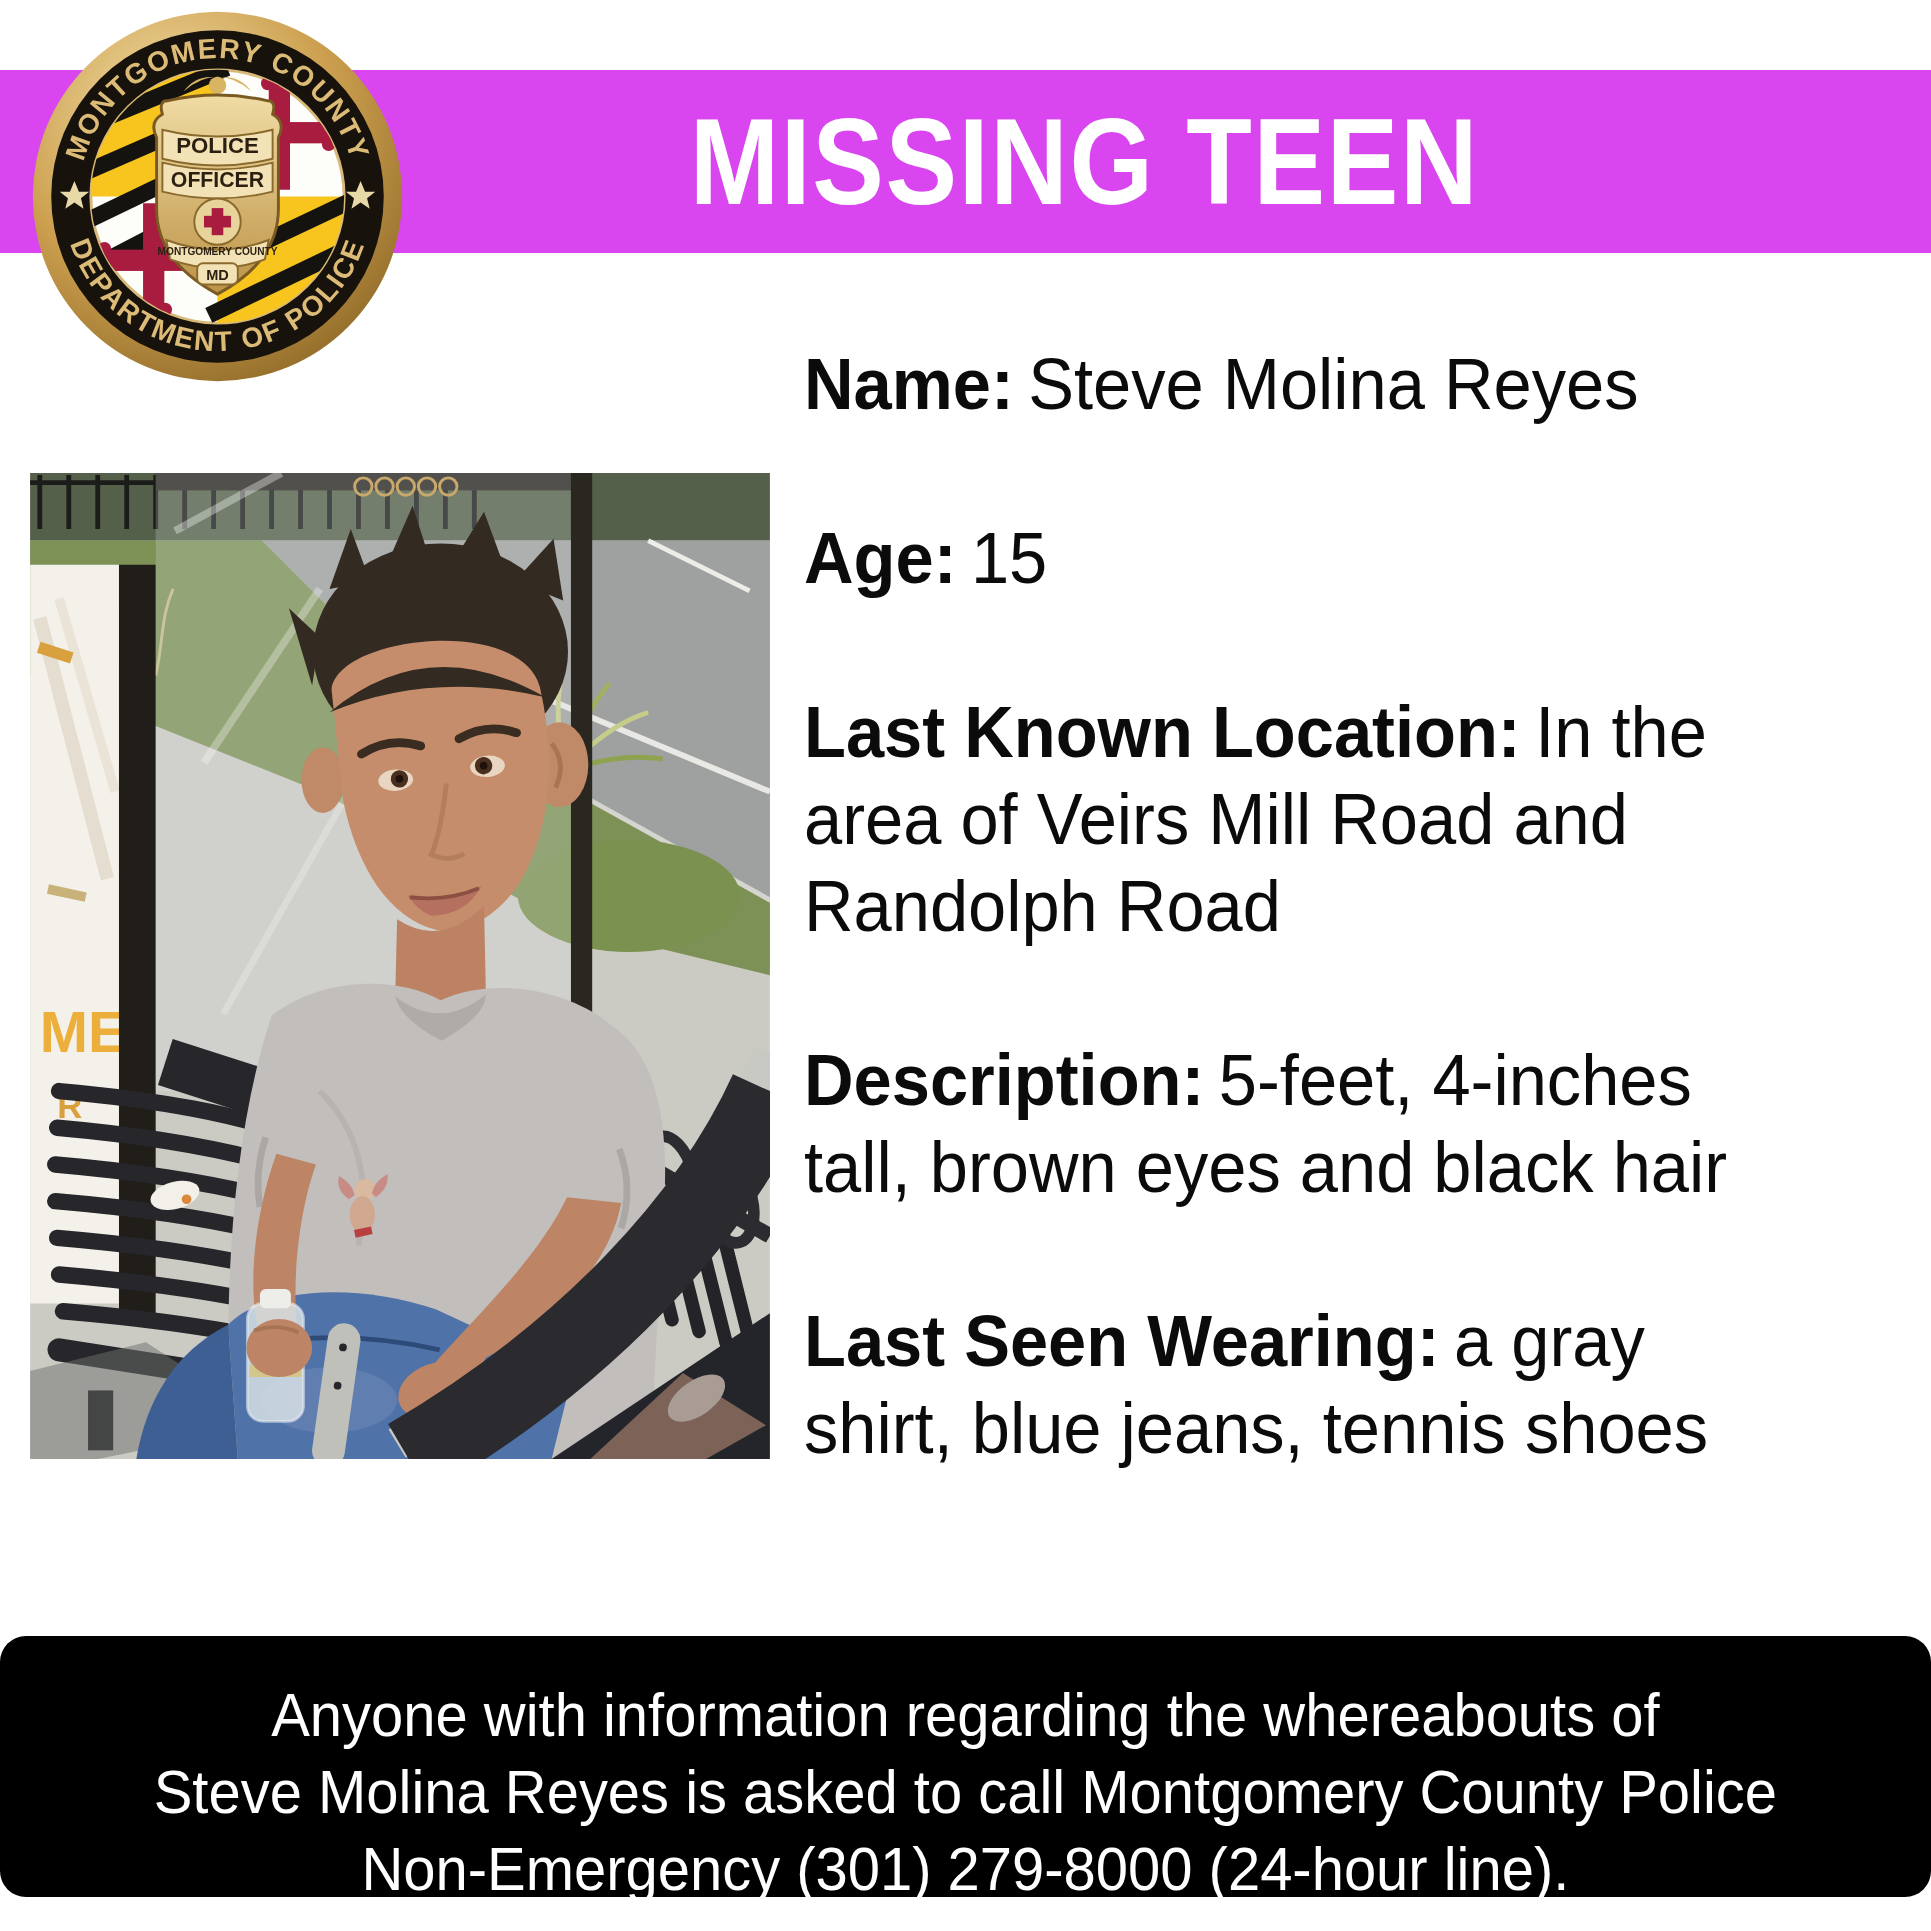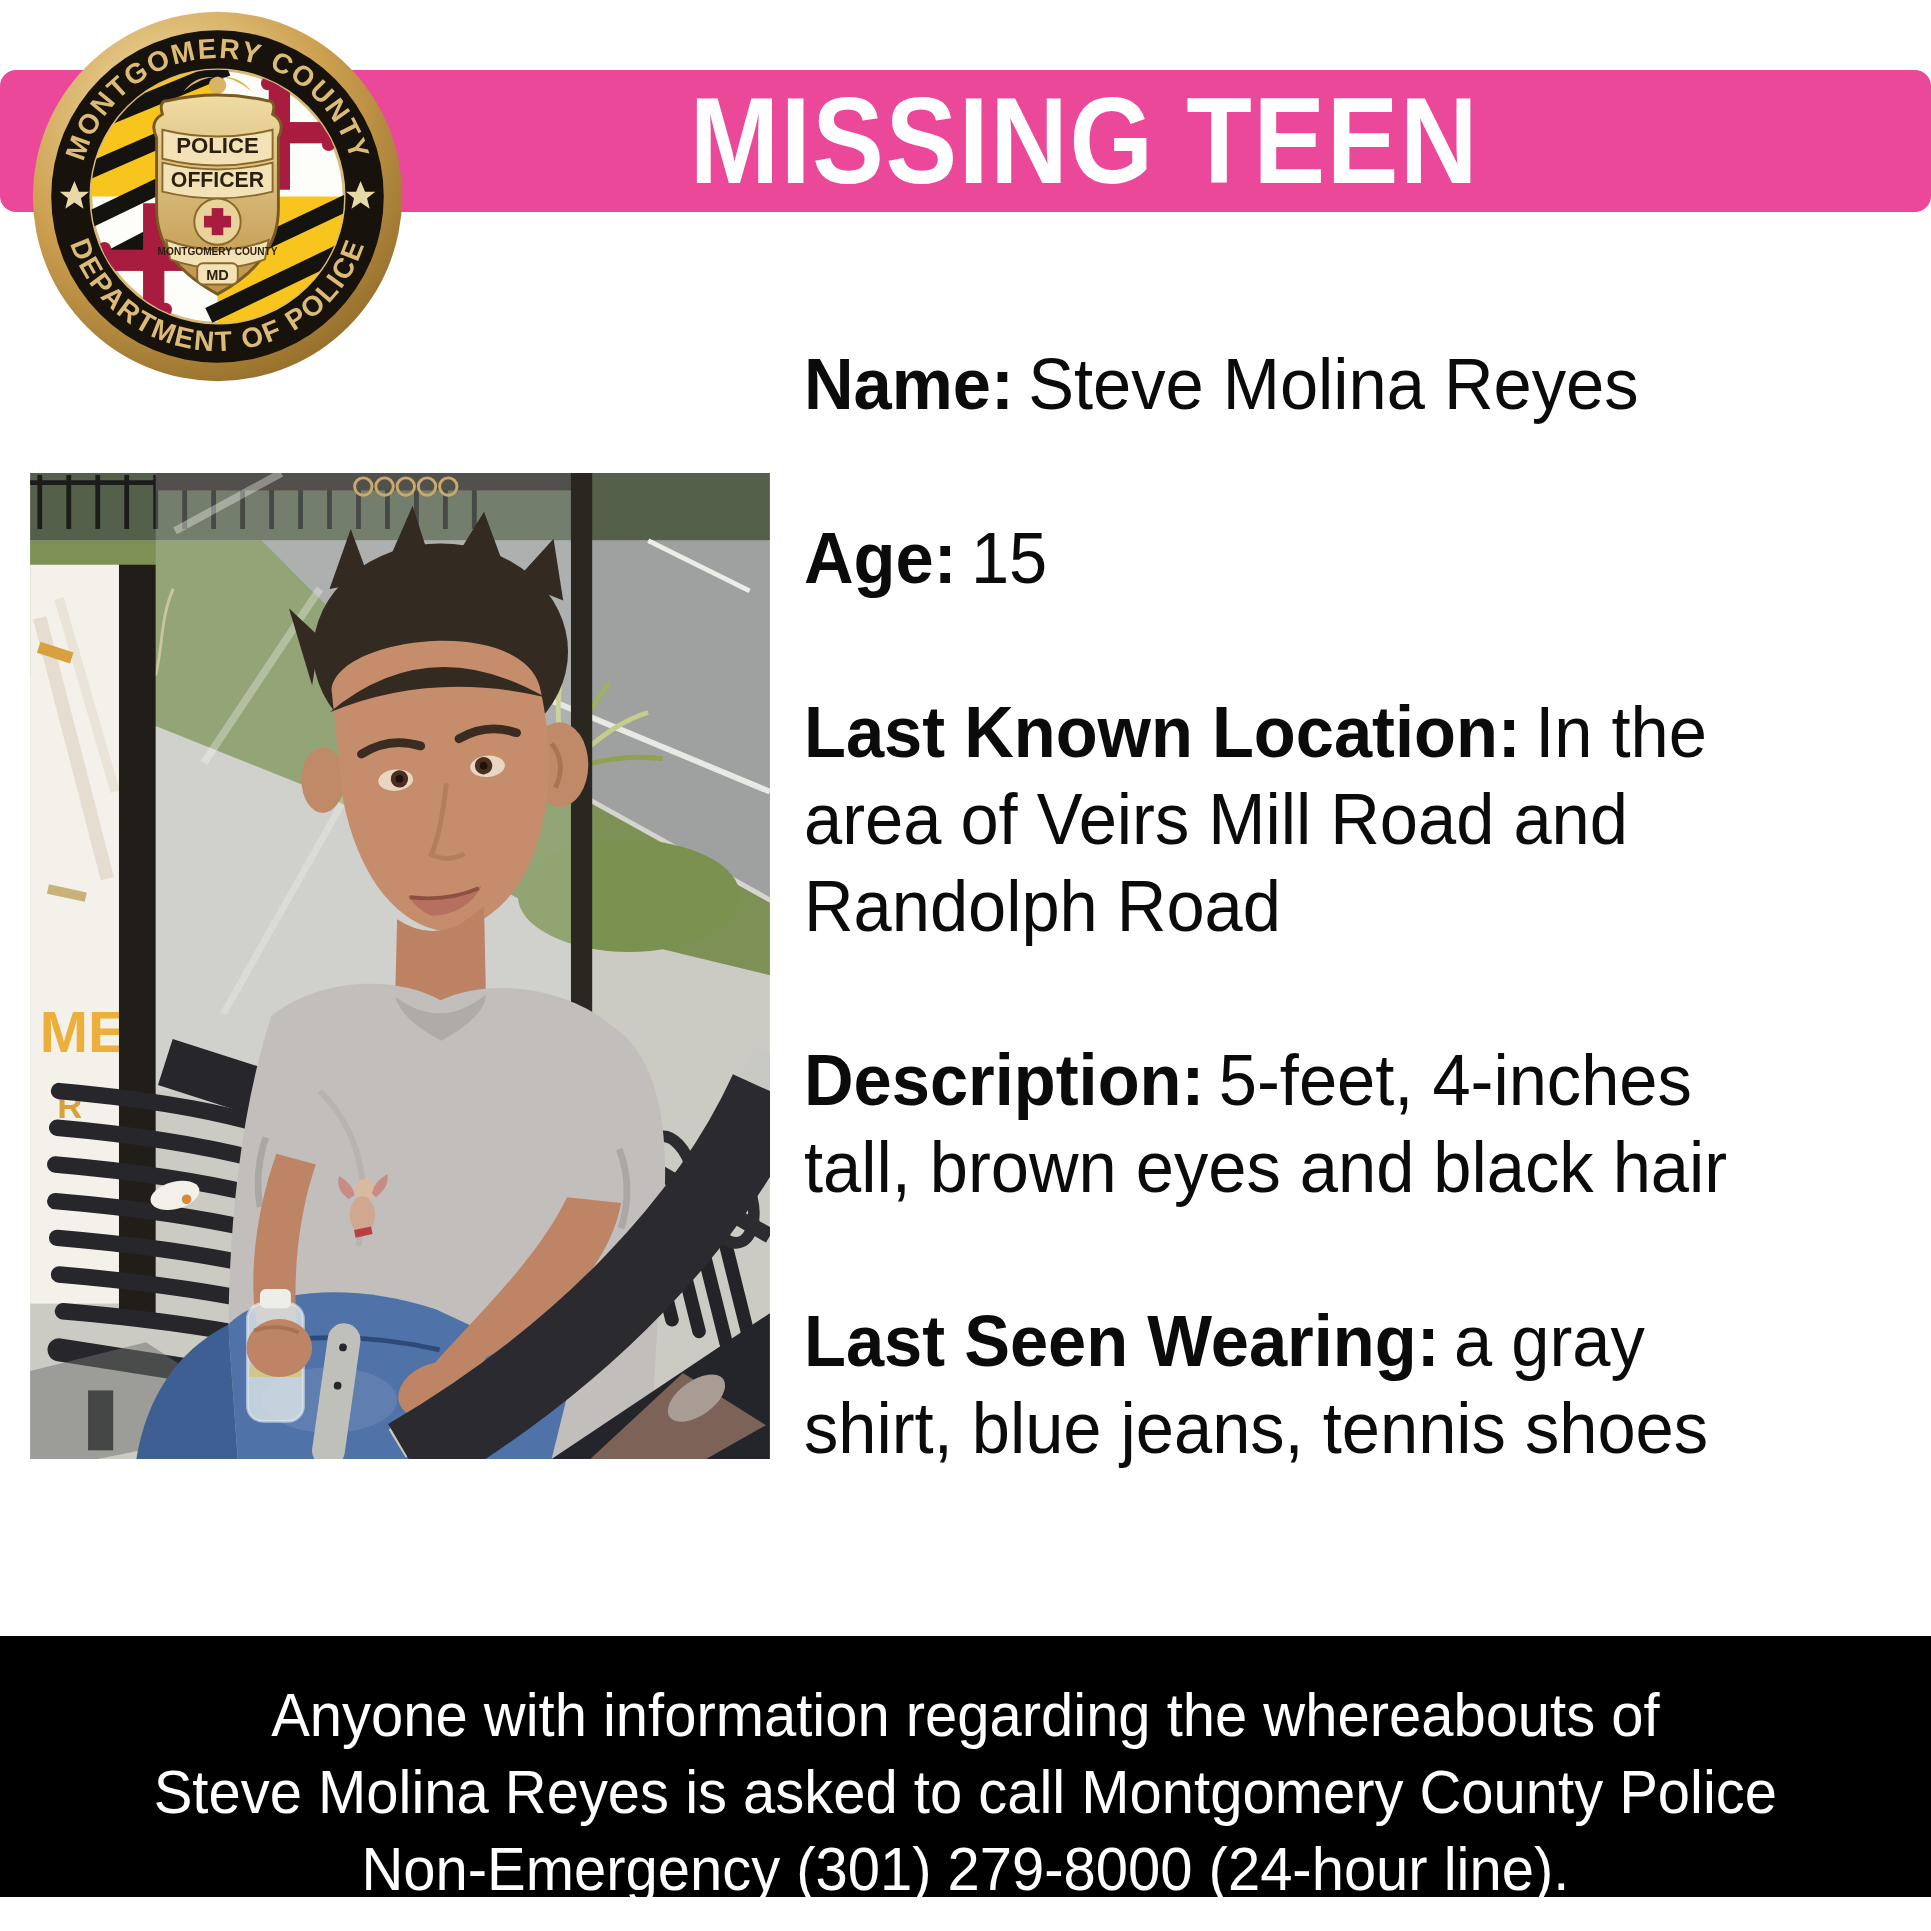--- a/index.html
+++ b/index.html
@@ -2,22 +2,22 @@
 <html><head>
 <meta charset="utf-8">
 <style>
   html,body{margin:0;padding:0;background:#ffffff;}
   .page{
     position:relative;width:1931px;height:1931px;background:#ffffff;overflow:hidden;
     font-family:"Liberation Sans",sans-serif;color:#0b0b0b;
   }
   
   .banner{
-    position:absolute;left:0;top:70px;width:1931px;height:142px;
-    background:#ec4899;display:flex;align-items:center;justify-content:center;border-radius:16px;
+    position:absolute;left:0;top:70px;width:1931px;height:183px;
+    background:#d946ef;display:flex;align-items:center;justify-content:center;
   }
   .banner-title{
     margin:0;padding-left:270px;
     font-size:122px;font-weight:bold;letter-spacing:1.9px;color:#ffffff;
     transform:scaleX(0.88);transform-origin:center;
     white-space:nowrap;
   }
   
   .seal{position:absolute;left:29px;top:7.7px;width:377px;height:377px;}
   .seal text{font-family:"Liberation Sans",sans-serif;}
@@ -29,21 +29,21 @@
     transform:scaleX(0.94);transform-origin:left top;
   }
   .detail{
     margin:0 0 87px 0;font-size:73px;line-height:87px;color:#0b0b0b;
   }
   .detail-label{font-weight:bold;}
   .detail-text{white-space:pre-line;margin-left:15.4px;}
   
   .footer{
     position:absolute;left:0;top:1636px;width:1931px;height:261px;background:#000000;
-    display:flex;align-items:flex-start;justify-content:center;
+    display:flex;align-items:flex-start;justify-content:center;border-radius:26px;
   }
   .footer-text{
     margin-top:41px;color:#ffffff;font-size:61px;line-height:77px;font-weight:400;
     text-align:center;white-space:pre-line;transform:scaleX(0.95);transform-origin:center top;
   }
 </style>
 </head>
 <body>
 
 <div class="page">

